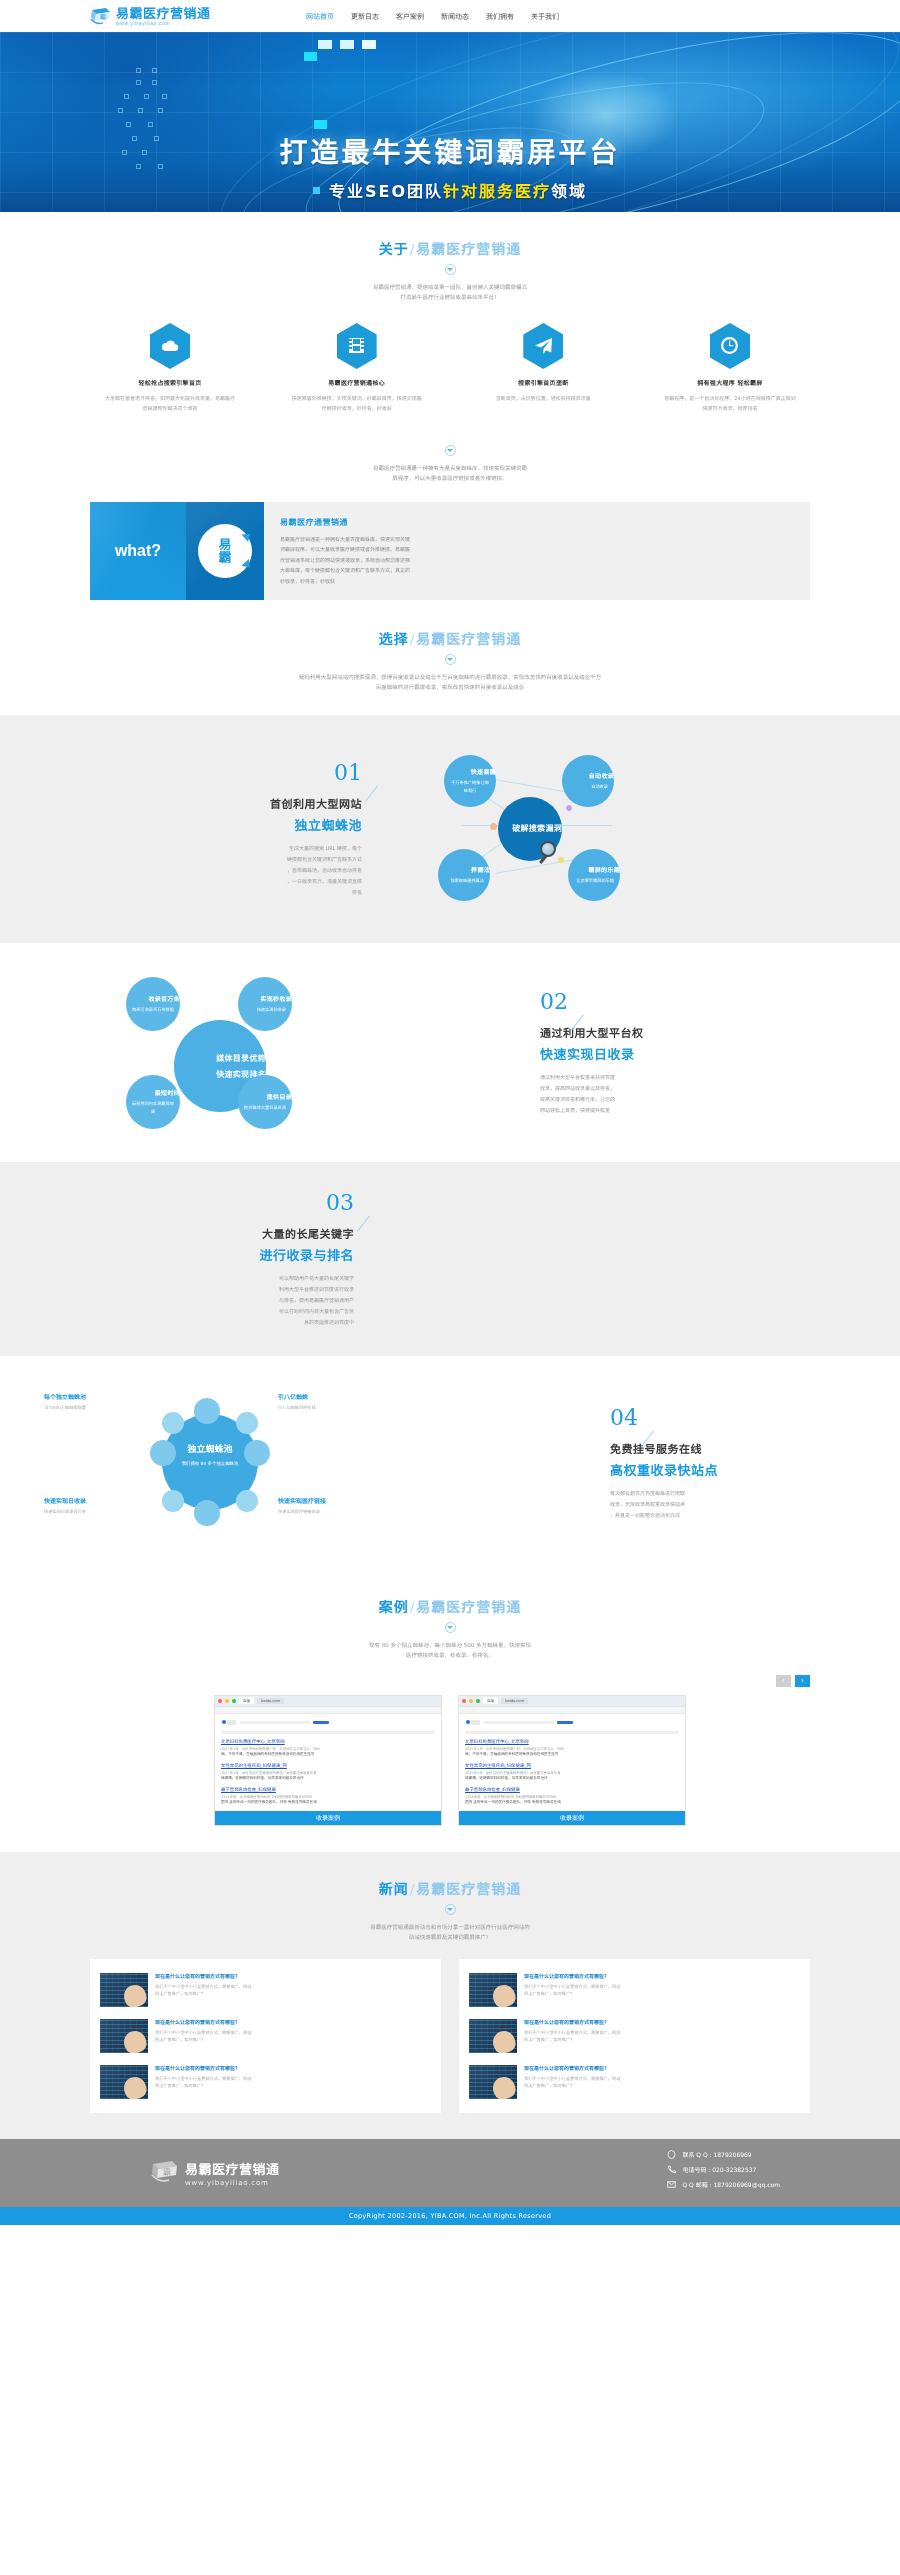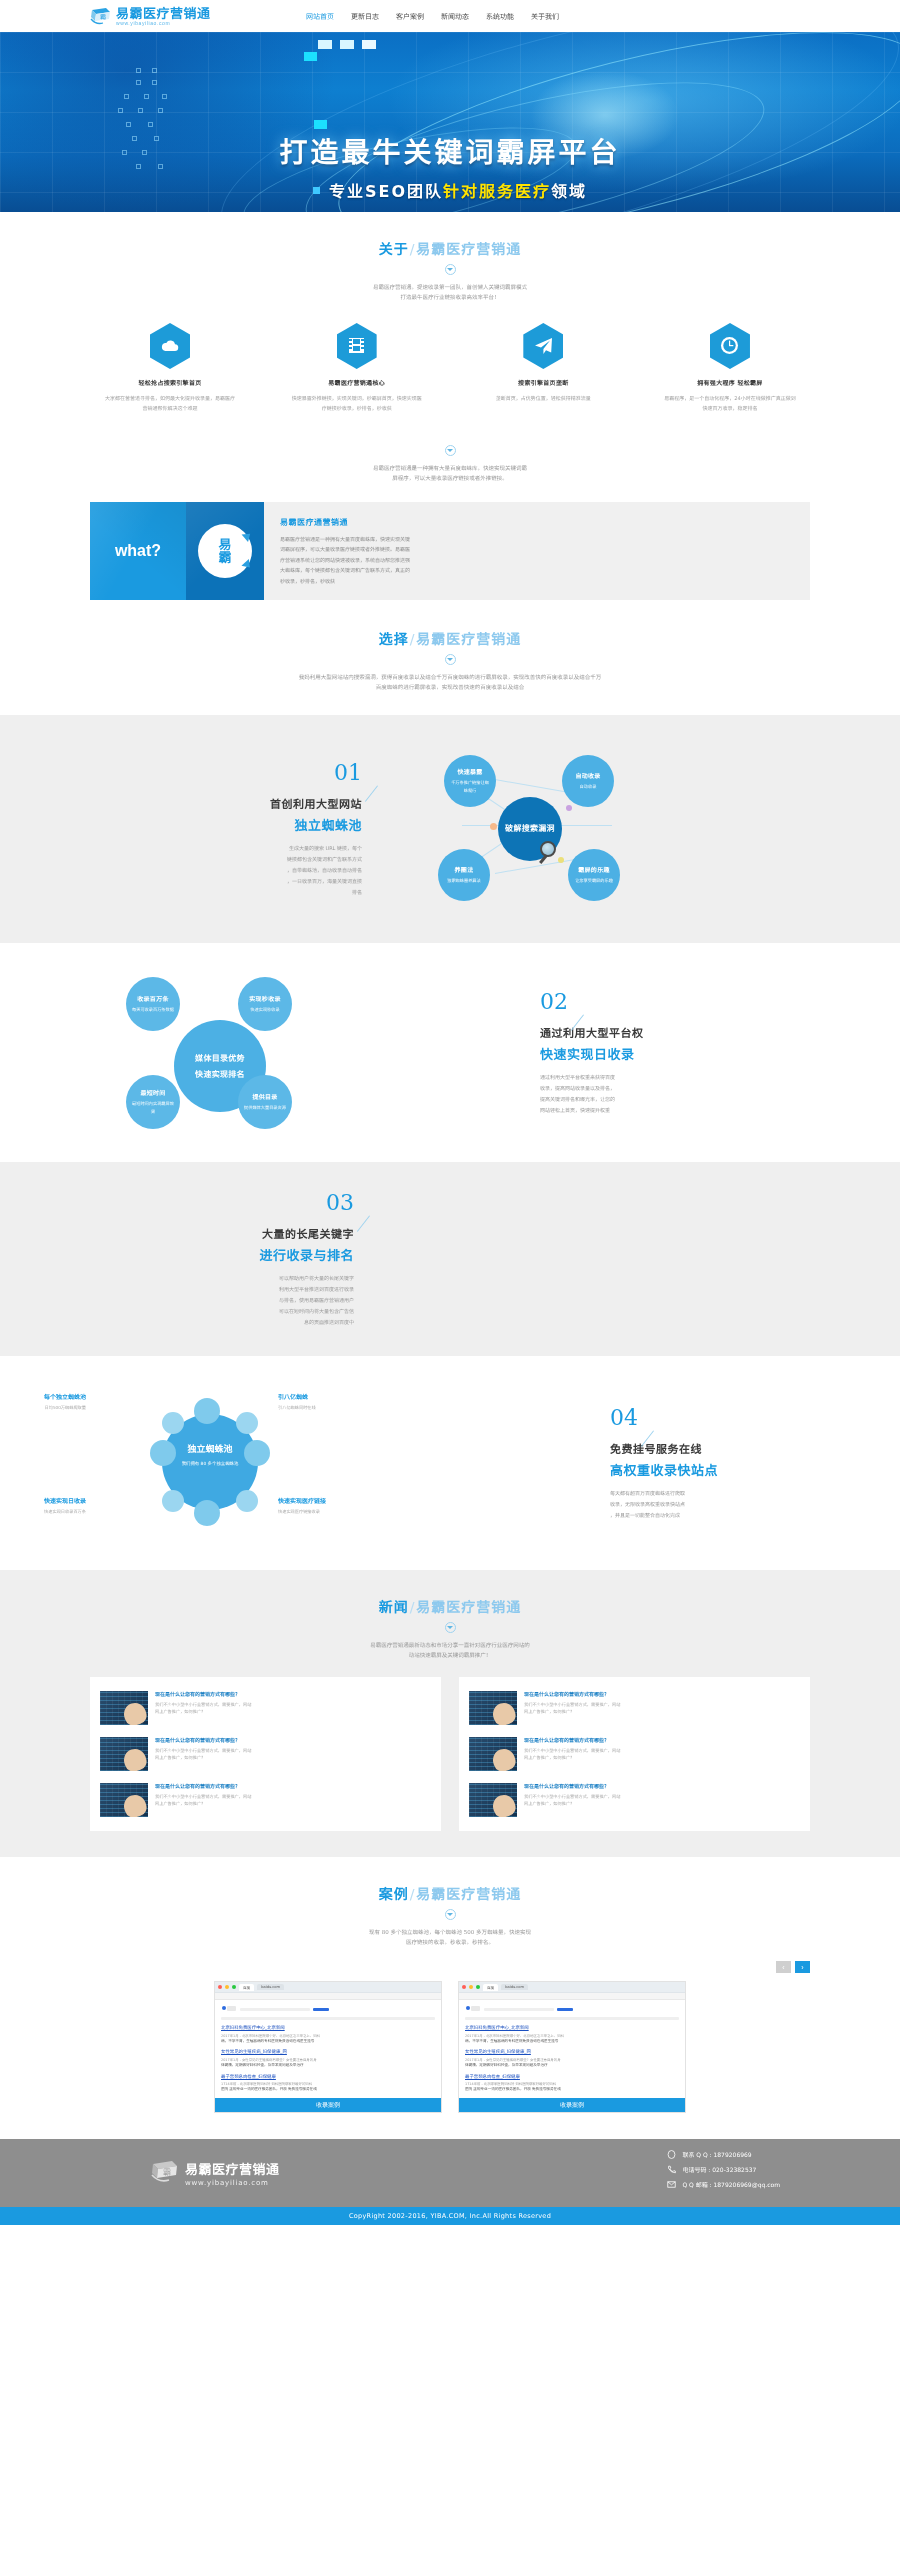--- a/index.html
+++ b/index.html
@@ -202,21 +202,21 @@
     font-family:"DejaVu Sans",sans-serif;
   }
 
   .blk { display:flex; align-items:center; }
   .blk-txt { width:300px; }
   .blk-art { flex:1; position:relative; }
 
   
   .bubble {
     position:absolute; border-radius:50%; display:flex; flex-direction:column;
-    align-items:center; justify-content:center; text-align:center; color:#fff;
+    align-items:flex-end; justify-content:center; text-align:center; color:#fff;
     font-family:Liberation Sans, sans-serif;
   }
   .bub-t { font-size:6px; font-weight:bold; letter-spacing:.3px; }
   .bub-d { font-size:4.2px; margin-top:3px; line-height:1.7; opacity:.95; padding:0 6px; }
   .line { position:absolute; height:1px; background:#bfe0f2; transform-origin:left center; }
   .dot { position:absolute; border-radius:50%; }
 
   
   .g3 { display:flex; flex-wrap:wrap; gap:7px; width:195px; }
   .g3 .cell {
@@ -334,21 +334,21 @@
         <span class="logo-txt">
           <div class="logo-cn">易霸医疗营销通</div>
           <div class="logo-url">www.yibayiliao.com</div>
         </span>
       </div>
       <div class="nav">
         <a href="#" class="active">网站首页</a>
         <a href="#">更新日志</a>
         <a href="#">客户案例</a>
         <a href="#">新闻动态</a>
-        <a href="#">系统功能</a>
+        <a href="#">我们拥有</a>
         <a href="#">关于我们</a>
       </div>
     </div>
   </div>
 
   <div class="hero">
     <div class="hero-grid"></div>
     <div class="hero-glow"></div>
     <div class="swoosh s4"></div>
     <div class="swoosh s1"></div>
@@ -661,119 +661,20 @@
           <div class="n-p">
             <div>每天都有超百万百度蜘蛛进行爬取</div>
               <div>收录，无限收录高权重收录快站点</div>
               <div>，并且是一切能整合自动化完成</div>
           </div>
         </div>
       </div>
     </div>
   </div>
 
-  <div class="band">
-    <div class="inner" style="padding-bottom:26px;">
-      <div class="sec-head">
-        <div class="sec-title">
-          <span>新闻</span><span class="slash">/</span><span class="lite">易霸医疗营销通</span>
-        </div>
-        <div class="sec-arrow"></div>
-        <div class="sec-desc">
-          <div>易霸医疗营销通最新动态和市场分享一直针对医疗行业医疗网站的</div>
-          <div>动站快速霸屏及关键词霸屏推广！</div>
-        </div>
-      </div>
-      <div class="news-grid">
-        <div class="news-col" id="news-left">
-            <div class="news-item">
-              <div class="news-thumb">
-                <div class="code"></div>
-                <div class="hand"></div>
-              </div>
-              <div class="news-txt">
-                <div class="news-h">现在是什么让您有的营销方式有哪些？</div>
-                <div class="news-p">
-                  <div class="l1">我们不少中小型中小行业营销方式，需要推广，网站</div>
-                  <div class="l2">网上广告推广，如何推广？</div>
-                </div>
-              </div>
-            </div>
-            <div class="news-item">
-              <div class="news-thumb">
-                <div class="code"></div>
-                <div class="hand"></div>
-              </div>
-              <div class="news-txt">
-                <div class="news-h">现在是什么让您有的营销方式有哪些？</div>
-                <div class="news-p">
-                  <div class="l1">我们不少中小型中小行业营销方式，需要推广，网站</div>
-                  <div class="l2">网上广告推广，如何推广？</div>
-                </div>
-              </div>
-            </div>
-            <div class="news-item">
-              <div class="news-thumb">
-                <div class="code"></div>
-                <div class="hand"></div>
-              </div>
-              <div class="news-txt">
-                <div class="news-h">现在是什么让您有的营销方式有哪些？</div>
-                <div class="news-p">
-                  <div class="l1">我们不少中小型中小行业营销方式，需要推广，网站</div>
-                  <div class="l2">网上广告推广，如何推广？</div>
-                </div>
-              </div>
-            </div>
-          </div>
-        <div class="news-col" id="news-right">
-            <div class="news-item">
-              <div class="news-thumb">
-                <div class="code"></div>
-                <div class="hand"></div>
-              </div>
-              <div class="news-txt">
-                <div class="news-h">现在是什么让您有的营销方式有哪些？</div>
-                <div class="news-p">
-                  <div class="l1">我们不少中小型中小行业营销方式，需要推广，网站</div>
-                  <div class="l2">网上广告推广，如何推广？</div>
-                </div>
-              </div>
-            </div>
-            <div class="news-item">
-              <div class="news-thumb">
-                <div class="code"></div>
-                <div class="hand"></div>
-              </div>
-              <div class="news-txt">
-                <div class="news-h">现在是什么让您有的营销方式有哪些？</div>
-                <div class="news-p">
-                  <div class="l1">我们不少中小型中小行业营销方式，需要推广，网站</div>
-                  <div class="l2">网上广告推广，如何推广？</div>
-                </div>
-              </div>
-            </div>
-            <div class="news-item">
-              <div class="news-thumb">
-                <div class="code"></div>
-                <div class="hand"></div>
-              </div>
-              <div class="news-txt">
-                <div class="news-h">现在是什么让您有的营销方式有哪些？</div>
-                <div class="news-p">
-                  <div class="l1">我们不少中小型中小行业营销方式，需要推广，网站</div>
-                  <div class="l2">网上广告推广，如何推广？</div>
-                </div>
-              </div>
-            </div>
-          </div>
-      </div>
-    </div>
-  </div>
-
   <div class="band white">
     <div class="inner" style="padding-bottom:26px;">
       <div class="sec-head">
         <div class="sec-title">
           <span>案例</span><span class="slash">/</span><span class="lite">易霸医疗营销通</span>
         </div>
         <div class="sec-arrow"></div>
         <div class="sec-desc">
           <div>现有 80 多个独立蜘蛛池，每个蜘蛛池 500 多万蜘蛛量，快速实现</div>
           <div>医疗链接的收录，秒收录，秒排名。</div>
@@ -852,20 +753,119 @@
               </div>
               <div class="serp-item">
                 <div class="serp-title">最子宫颈息肉检查_妇保健康</div>
                 <div class="serp-meta">1714年前 - 北京哪家医院妇科好 妇科医院哪家好最好的妇科</div>
                 <div class="serp-sn">医院 正规专业一流的医疗服务团队，开放 免费挂号服务在线</div>
               </div>
             </div>
             <div class="case-foot">收录案例</div>
           </div>
         </div>
+    </div>
+  </div>
+
+  <div class="band">
+    <div class="inner" style="padding-bottom:26px;">
+      <div class="sec-head">
+        <div class="sec-title">
+          <span>新闻</span><span class="slash">/</span><span class="lite">易霸医疗营销通</span>
+        </div>
+        <div class="sec-arrow"></div>
+        <div class="sec-desc">
+          <div>易霸医疗营销通最新动态和市场分享一直针对医疗行业医疗网站的</div>
+          <div>动站快速霸屏及关键词霸屏推广！</div>
+        </div>
+      </div>
+      <div class="news-grid">
+        <div class="news-col" id="news-left">
+            <div class="news-item">
+              <div class="news-thumb">
+                <div class="code"></div>
+                <div class="hand"></div>
+              </div>
+              <div class="news-txt">
+                <div class="news-h">现在是什么让您有的营销方式有哪些？</div>
+                <div class="news-p">
+                  <div class="l1">我们不少中小型中小行业营销方式，需要推广，网站</div>
+                  <div class="l2">网上广告推广，如何推广？</div>
+                </div>
+              </div>
+            </div>
+            <div class="news-item">
+              <div class="news-thumb">
+                <div class="code"></div>
+                <div class="hand"></div>
+              </div>
+              <div class="news-txt">
+                <div class="news-h">现在是什么让您有的营销方式有哪些？</div>
+                <div class="news-p">
+                  <div class="l1">我们不少中小型中小行业营销方式，需要推广，网站</div>
+                  <div class="l2">网上广告推广，如何推广？</div>
+                </div>
+              </div>
+            </div>
+            <div class="news-item">
+              <div class="news-thumb">
+                <div class="code"></div>
+                <div class="hand"></div>
+              </div>
+              <div class="news-txt">
+                <div class="news-h">现在是什么让您有的营销方式有哪些？</div>
+                <div class="news-p">
+                  <div class="l1">我们不少中小型中小行业营销方式，需要推广，网站</div>
+                  <div class="l2">网上广告推广，如何推广？</div>
+                </div>
+              </div>
+            </div>
+          </div>
+        <div class="news-col" id="news-right">
+            <div class="news-item">
+              <div class="news-thumb">
+                <div class="code"></div>
+                <div class="hand"></div>
+              </div>
+              <div class="news-txt">
+                <div class="news-h">现在是什么让您有的营销方式有哪些？</div>
+                <div class="news-p">
+                  <div class="l1">我们不少中小型中小行业营销方式，需要推广，网站</div>
+                  <div class="l2">网上广告推广，如何推广？</div>
+                </div>
+              </div>
+            </div>
+            <div class="news-item">
+              <div class="news-thumb">
+                <div class="code"></div>
+                <div class="hand"></div>
+              </div>
+              <div class="news-txt">
+                <div class="news-h">现在是什么让您有的营销方式有哪些？</div>
+                <div class="news-p">
+                  <div class="l1">我们不少中小型中小行业营销方式，需要推广，网站</div>
+                  <div class="l2">网上广告推广，如何推广？</div>
+                </div>
+              </div>
+            </div>
+            <div class="news-item">
+              <div class="news-thumb">
+                <div class="code"></div>
+                <div class="hand"></div>
+              </div>
+              <div class="news-txt">
+                <div class="news-h">现在是什么让您有的营销方式有哪些？</div>
+                <div class="news-p">
+                  <div class="l1">我们不少中小型中小行业营销方式，需要推广，网站</div>
+                  <div class="l2">网上广告推广，如何推广？</div>
+                </div>
+              </div>
+            </div>
+          </div>
+      </div>
     </div>
   </div>
 
   <div class="footer">
     <div class="foot-in">
       <div class="flogo">
         <span>
           <svg width="30" height="24" viewBox="0 0 30 24">
             <path d="M3 5 L22 2 L27 7 L8 10 Z" fill="#c9c9c9"></path>
             <path d="M3 5 L8 10 L7 19 L2 14 Z" fill="#b5b5b5"></path>

